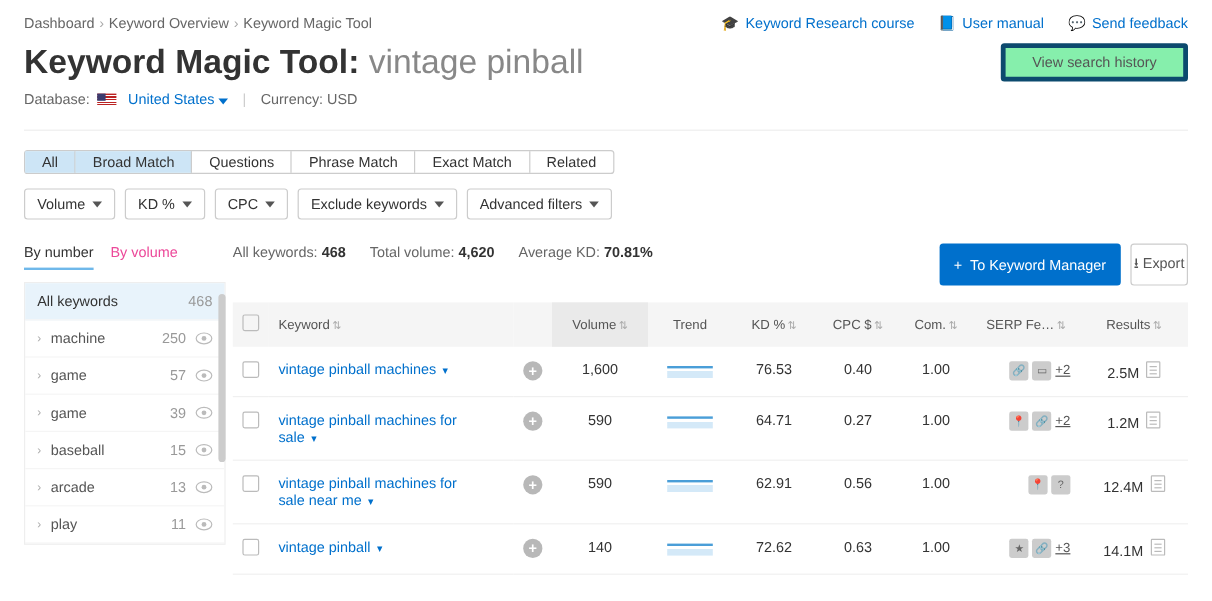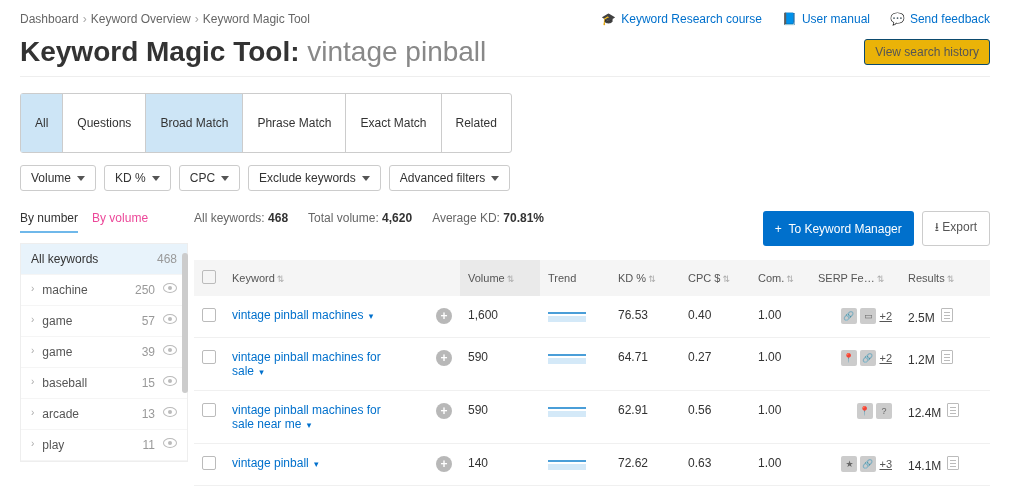--- a/index.html
+++ b/index.html
@@ -6,59 +6,59 @@
 body{background:#fff;color:#333;font-size:13px;width:1010px}
 .page{padding:12px 20px}
 .breadcrumb{display:flex;align-items:flex-end;gap:4px;font-size:12px;color:#666;margin-bottom:10px}
 .breadcrumb .bc-item{color:#666}
 .breadcrumb .sep{color:#aaa}
 .top-links{position:absolute;top:12px;right:20px;display:flex;gap:20px;font-size:12px}
 .top-links a{color:#0070cc;text-decoration:none;display:flex;align-items:center;gap:5px}
 .title-row{display:flex;align-items:center;justify-content:space-between;margin-bottom:8px}
 h1{font-size:28px;font-weight:600;color:#333}
 h1 .kw{color:#888;font-weight:400}
-.history-btn{border:1px solid #0c4a6e;background:#eab308;padding:5px 10px;border-radius:3px;font-size:12px;cursor:pointer;color:#555}
+.history-btn{border:4px solid #0c4a6e;background:#86efac;padding:5px 22px;border-radius:3px;font-size:12px;cursor:pointer;color:#555}
 .meta-row{font-size:12px;color:#666;display:flex;gap:6px;align-items:center;margin-bottom:18px}
 .meta-row .db-link{color:#0070cc}
 .meta-row .mdiv{color:#ccc;margin:0 6px}
 .flag{display:inline-block;width:16px;height:11px;background:linear-gradient(to bottom,#b22 0%,#b22 10%,#fff 10%,#fff 20%,#b22 20%,#b22 30%,#fff 30%,#fff 40%,#b22 40%,#b22 50%,#fff 50%,#fff 60%,#b22 60%,#b22 70%,#fff 70%,#fff 80%,#b22 80%,#b22 90%,#fff 90%);position:relative;vertical-align:middle;margin-right:4px}
 .flag::before{content:"";position:absolute;left:0;top:0;width:7px;height:6px;background:#3c3b6e}
 hr.sect{border:0;border-top:1px solid #eee;margin-bottom:16px}
 .tabs{display:flex;border:1px solid #ccc;border-radius:3px;width:fit-content;margin-bottom:12px}
-.tab{padding:22px 14px;font-size:12px;border-right:1px solid #ccc;cursor:pointer}
+.tab{padding:2px 14px;font-size:12px;border-right:1px solid #ccc;cursor:pointer}
 .tab:last-child{border-right:0}
 .tab.active{background:#cde5f6;color:#333}
 .filters{display:flex;gap:8px;margin-bottom:20px}
 .fbtn{border:1px solid #ccc;background:#fff;padding:5px 10px;border-radius:3px;font-size:12px;cursor:pointer;display:flex;align-items:center;gap:6px;color:#333}
 .chev{width:0;height:0;border-left:4px solid transparent;border-right:4px solid transparent;border-top:5px solid #555}
 .chev-b{border-top:5px solid #0070cc}
 .content{display:flex;gap:6px}
 .sidebar{width:168px;flex:0 0 168px}
 .side-tabs{display:flex;gap:14px;font-size:12px;margin-bottom:10px}
 .side-tab{padding-bottom:6px;cursor:pointer;color:#ec4899}
 .side-tab.active{color:#333;border-bottom:2px solid #6fb8ea;font-weight:500}
 .side-list{border:1px solid #eee}
-.side-row{display:flex;align-items:flex-start;padding:8px 10px;font-size:12px;color:#555;cursor:pointer;border-bottom:1px solid #f5f5f5;gap:8px}
+.side-row{display:flex;align-items:center;padding:8px 10px;font-size:12px;color:#555;cursor:pointer;border-bottom:1px solid #f5f5f5;gap:8px}
 .side-row.sel{background:#e8f3fb;font-weight:500;color:#333}
 .side-row .nm{flex:1}
 .side-row .cnt{color:#999;width:28px;text-align:right}
 .eye{width:14px;height:10px;border:1px solid #bbb;border-radius:50%;position:relative}
 .eye::after{content:"";position:absolute;width:4px;height:4px;background:#bbb;border-radius:50%;top:2px;left:4px}
 .car{color:#aaa;font-size:10px}
 .main{flex:1}
 .stats{display:flex;gap:20px;font-size:12px;color:#666;margin-bottom:14px;align-items:flex-start}
 .stats b{color:#333}
 .actions{margin-left:auto;display:flex;gap:8px}
 .kbtn{background:#0070cc;color:#fff;border:0;padding:6px 12px;border-radius:3px;font-size:12px;cursor:pointer}
-.ebtn{background:#fff;border:1px solid #ccc;padding:6px 12px;border-radius:3px;font-size:12px;cursor:pointer;color:#555}
+.ebtn{background:#fff;border:1px solid #ccc;padding:6px 2px;border-radius:3px;font-size:12px;cursor:pointer;color:#555}
 table{width:100%;border-collapse:collapse;font-size:12px}
 thead{background:#f5f5f5}
 th{text-align:left;padding:10px 8px;font-weight:500;color:#555;font-size:11px}
-th.r,td.r{text-align:left}
-th.c,td.c{}
+th.r,td.r{text-align:center}
+th.c,td.c{text-align:center}
 td{padding:12px 8px;border-bottom:1px solid #f0f0f0;vertical-align:top}
 .kw-link{color:#0070cc;max-width:160px;display:inline-block}
 .cb{width:14px;height:14px;border:1px solid #bbb;border-radius:2px;display:inline-block;cursor:pointer}
 .plus-circle{width:16px;height:16px;border-radius:50%;background:#b8b8b8;color:#fff;display:inline-flex;align-items:center;justify-content:center;font-size:12px;font-weight:bold}
 .trend{width:38px;height:14px;display:inline-block;background:linear-gradient(to top,#d4e9f8 40%,transparent 40%);position:relative}
 .trend::after{content:"";position:absolute;left:0;right:0;top:4px;height:2px;background:#4a9ed8}
 .serp-icons{display:flex;gap:3px;align-items:center;justify-content:flex-end}
 .sicon{width:16px;height:16px;background:#ccc;border-radius:2px;display:inline-flex;align-items:center;justify-content:center;font-size:9px;color:#666}
 .more{font-size:11px;color:#555;text-decoration:underline}
 .sort-ic{color:#aaa;font-size:9px;margin-left:2px}
@@ -95,27 +95,34 @@
   </div>
 
   <div class="title-row">
     <h1>
       <span>Keyword Magic Tool:</span>
       <span class="kw">vintage pinball</span>
     </h1>
     <button class="history-btn">View search history</button>
   </div>
 
+  <div class="meta-row">
+    <span>Database:</span>
+    <span class="flag"></span>
+    <span class="db-link"><span>United States</span> <span class="chev chev-b" style="display:inline-block"></span></span>
+    <span class="mdiv">|</span>
+    <span>Currency: USD</span>
+  </div>
 
   <hr class="sect">
 
   <div class="tabs">
     <div class="tab active">All</div>
+    <div class="tab active">Broad Match</div>
     <div class="tab">Questions</div>
-    <div class="tab active">Broad Match</div>
     <div class="tab">Phrase Match</div>
     <div class="tab">Exact Match</div>
     <div class="tab">Related</div>
   </div>
 
   <div class="filters">
     <button class="fbtn">
         <span>Volume</span>
         <span class="chev"></span>
       </button>

